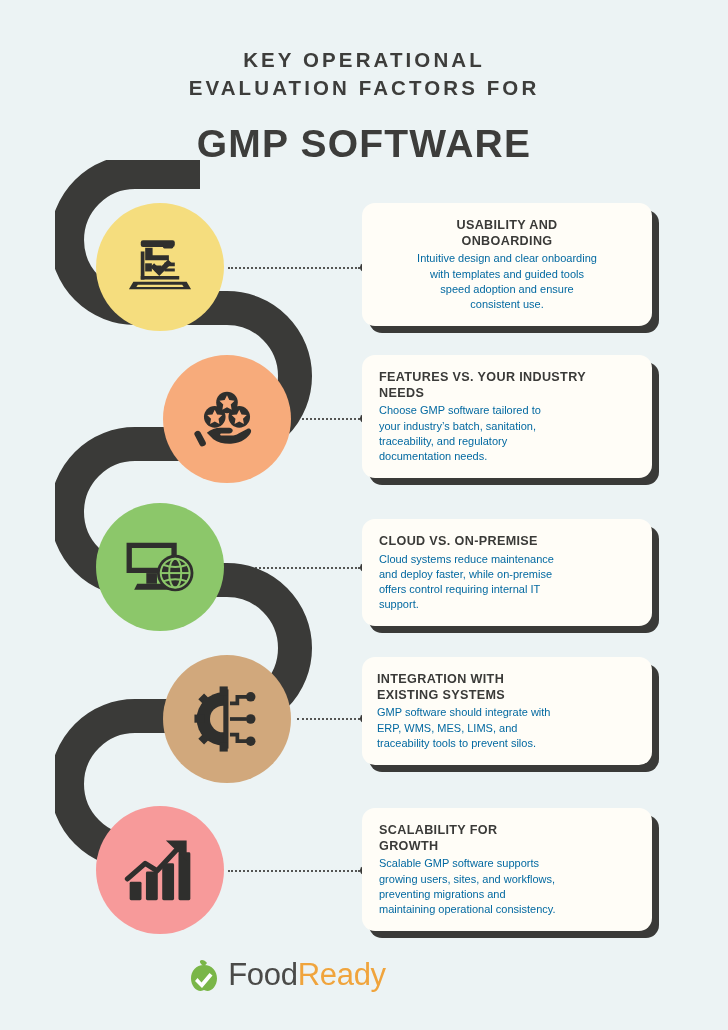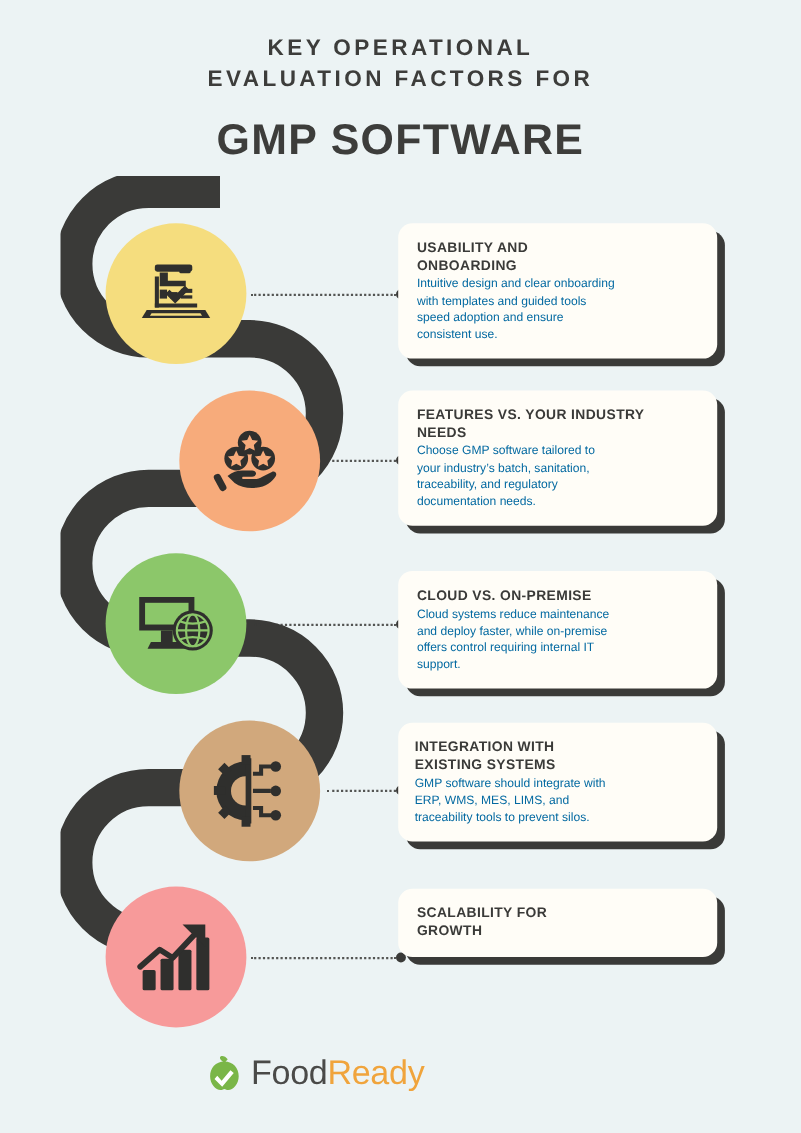--- a/index.html
+++ b/index.html
@@ -14,21 +14,21 @@
     overflow: hidden;
     position: relative;
   }
 
   
   .header {
     position: absolute;
     top: 0; left: 0;
     width: 728px;
     text-align: center;
-    padding-top: 30px;
+    padding-top: 46px;
   }
   .title-line {
     font-size: 20.5px;
     font-weight: bold;
     letter-spacing: 3.1px;
     color: #3d3d3b;
     line-height: 1.38;
     white-space: nowrap;
   }
   .title-main {
@@ -257,21 +257,21 @@
       <path d="M6 62 L30 41 L46 51 L76 19" fill="none" stroke="#2f2f2d" stroke-width="7" stroke-linejoin="round" stroke-linecap="round"></path>
       <path d="M58 10 h28 v28 l-9 -10 -10 -9 z"></path>
     </g>
   </svg>
 </div>
 <div class="connector" style="left:228px; top:866px; width:141px;">
   <div class="conn-line"></div>
   <div class="conn-dot"></div>
 </div>
 
-<div class="card" style="top:203px;">
+<div class="card" style="top:203px;text-align:center;">
   <div class="card-title">USABILITY AND
 ONBOARDING</div>
   <div class="card-body">Intuitive design and clear onboarding
 with templates and guided tools
 speed adoption and ensure
 consistent use.</div>
 </div>
 
 <div class="card" style="top:355px;">
   <div class="card-title">FEATURES VS. YOUR INDUSTRY
@@ -294,20 +294,24 @@
   <div class="card-title">INTEGRATION WITH
 EXISTING SYSTEMS</div>
   <div class="card-body">GMP software should integrate with
 ERP, WMS, MES, LIMS, and
 traceability tools to prevent silos.</div>
 </div>
 
 <div class="card" style="top:808px;">
   <div class="card-title">SCALABILITY FOR
 GROWTH</div>
+  <div class="card-body">Scalable GMP software supports
+growing users, sites, and workflows,
+preventing migrations and
+maintaining operational consistency.</div>
 </div>
 
 <div class="footer">
   <svg width="30" height="34" viewBox="0 0 60 68">
     <path d="M36 10 c-4 -6 -12 -8 -14 -4 c-1 4 4 9 9 10 z" fill="#7ab648"></path>
     <path d="M30 14 C14 14 4 26 4 41 c0 14 10 25 19 25 c4 0 5 -2 7 -2 c2 0 3 2 7 2 c9 0 19 -11 19 -25 C56 26 46 14 30 14 z" fill="#7ab648"></path>
     <path d="M17 40 l8 9 16 -19 6 5 -21 25 -14 -14 z" fill="#ffffff"></path>
   </svg>
   <div class="logo-text"><span class="logo-food">Food</span><span class="logo-ready">Ready</span></div>
 </div>

